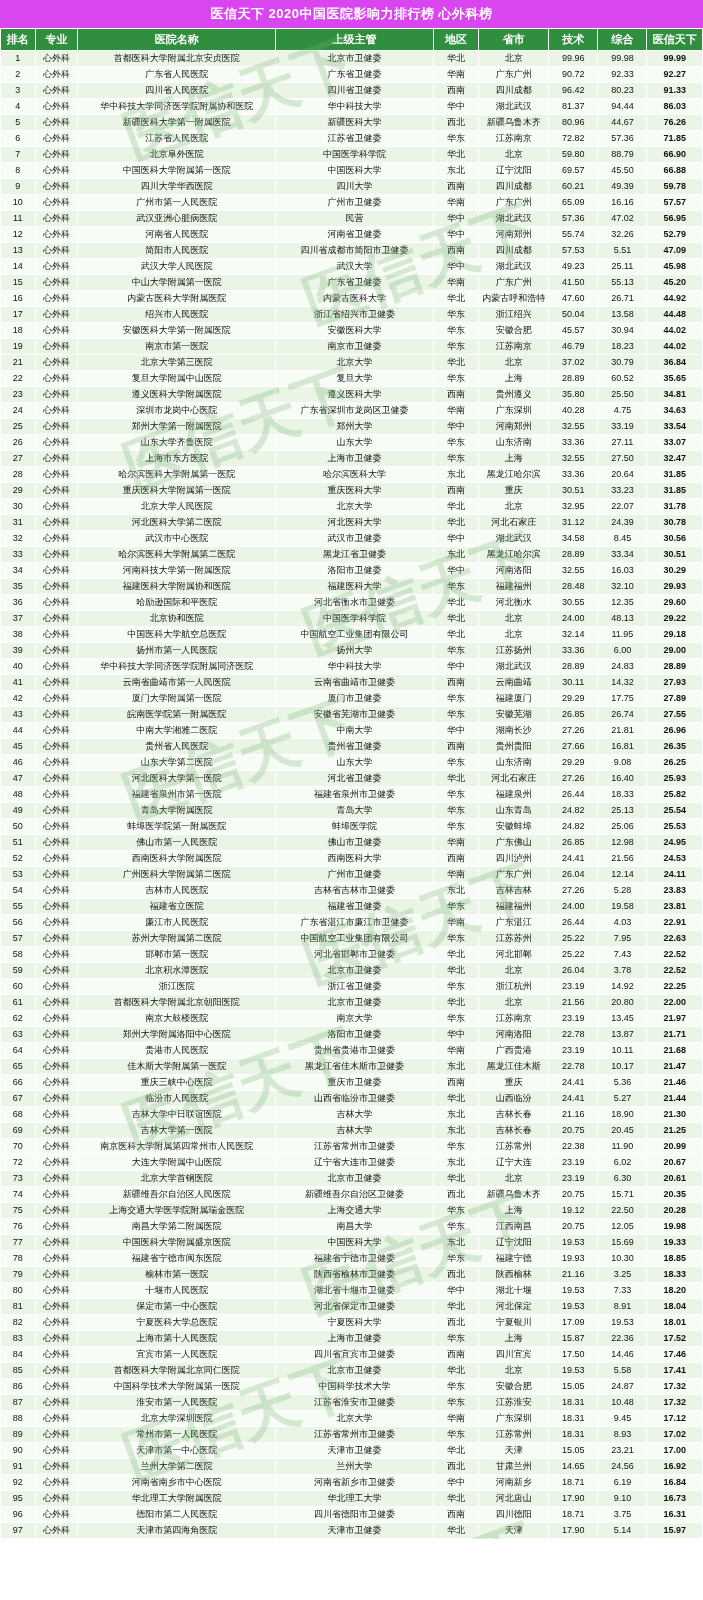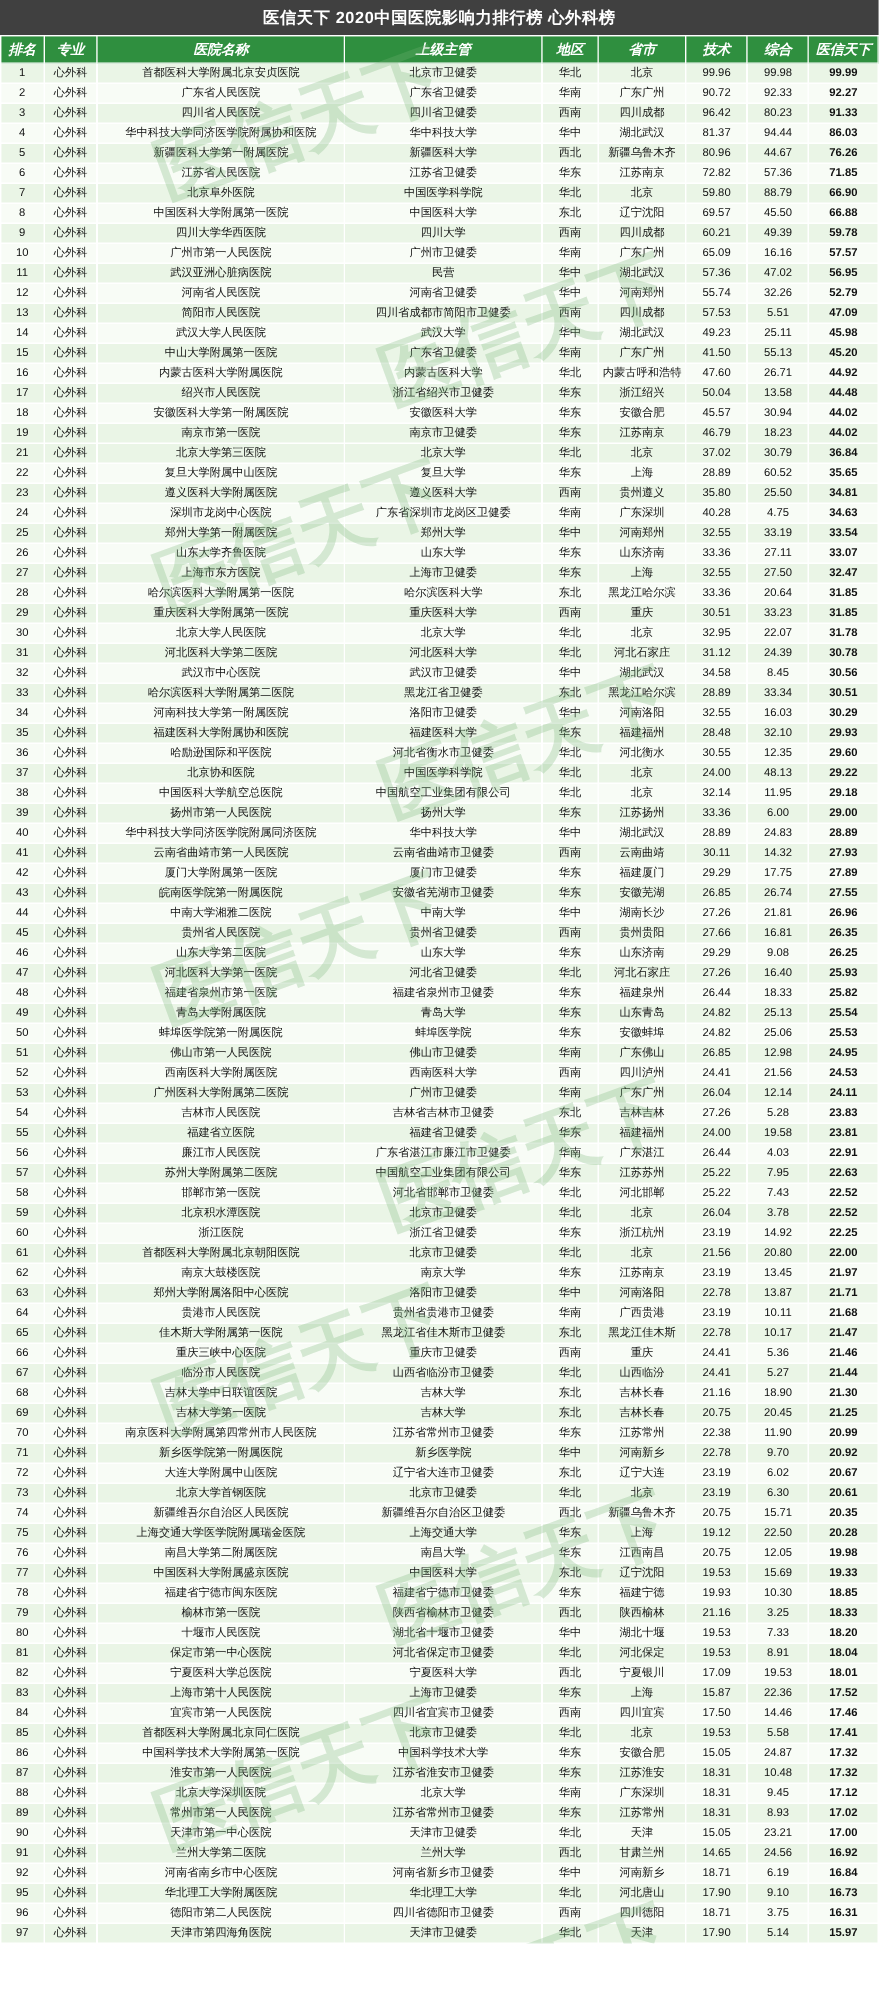--- a/index.html
+++ b/index.html
@@ -1,26 +1,26 @@
 <!DOCTYPE html>
 <html><head>
 <meta charset="utf-8">
 <style>
   html,body{margin:0;padding:0;background:#ffffff;}
   body{font-family:"Liberation Sans","DejaVu Sans",sans-serif;width:703px;}
   .wrap{width:703px;position:relative;}
   .title{
-    background:#404040;color:#ffffff;font-size:13px;font-weight:bold;
+    background:#d946ef;color:#ffffff;font-size:13px;font-weight:bold;
     text-align:center;padding:5px 0 5px 0;letter-spacing:0.5px;
     white-space:nowrap;
   }
   table{border-collapse:collapse;width:703px;table-layout:fixed;}
   th{
     background:#2f8f3f;color:#fff;font-size:11px;font-weight:bold;
-    border:1px solid #ffffff;padding:3px 0;text-align:center;font-style:italic;
+    border:1px solid #ffffff;padding:3px 0;text-align:center;
   }
   td{
     font-size:9px;border:1px solid #ffffff;padding:1px 2px;
     text-align:center;color:#111;white-space:nowrap;overflow:hidden;
     text-overflow:ellipsis;height:13px;line-height:13px;
   }
   tbody tr.odd td{background:#eaf5e6;}
   tbody tr.even td{background:#f8fcf6;}
   td.rank{width:32px;}
   td.spec{width:40px;}
@@ -815,31 +815,20 @@
           <td class="rank">70</td>
           <td class="spec">心外科</td>
           <td class="hosp">南京医科大学附属第四常州市人民医院</td>
           <td class="sup">江苏省常州市卫健委</td>
           <td class="reg">华东</td>
           <td class="prov">江苏常州</td>
           <td class="num">22.38</td>
           <td class="total">11.90</td>
           <td class="score">20.99</td>
         </tr>
-        <tr class="odd">
-          <td class="rank">71</td>
-          <td class="spec">心外科</td>
-          <td class="hosp">新乡医学院第一附属医院</td>
-          <td class="sup">新乡医学院</td>
-          <td class="reg">华中</td>
-          <td class="prov">河南新乡</td>
-          <td class="num">22.78</td>
-          <td class="total">9.70</td>
-          <td class="score">20.92</td>
-        </tr>
         <tr class="even">
           <td class="rank">72</td>
           <td class="spec">心外科</td>
           <td class="hosp">大连大学附属中山医院</td>
           <td class="sup">辽宁省大连市卫健委</td>
           <td class="reg">东北</td>
           <td class="prov">辽宁大连</td>
           <td class="num">23.19</td>
           <td class="total">6.02</td>
           <td class="score">20.67</td>

